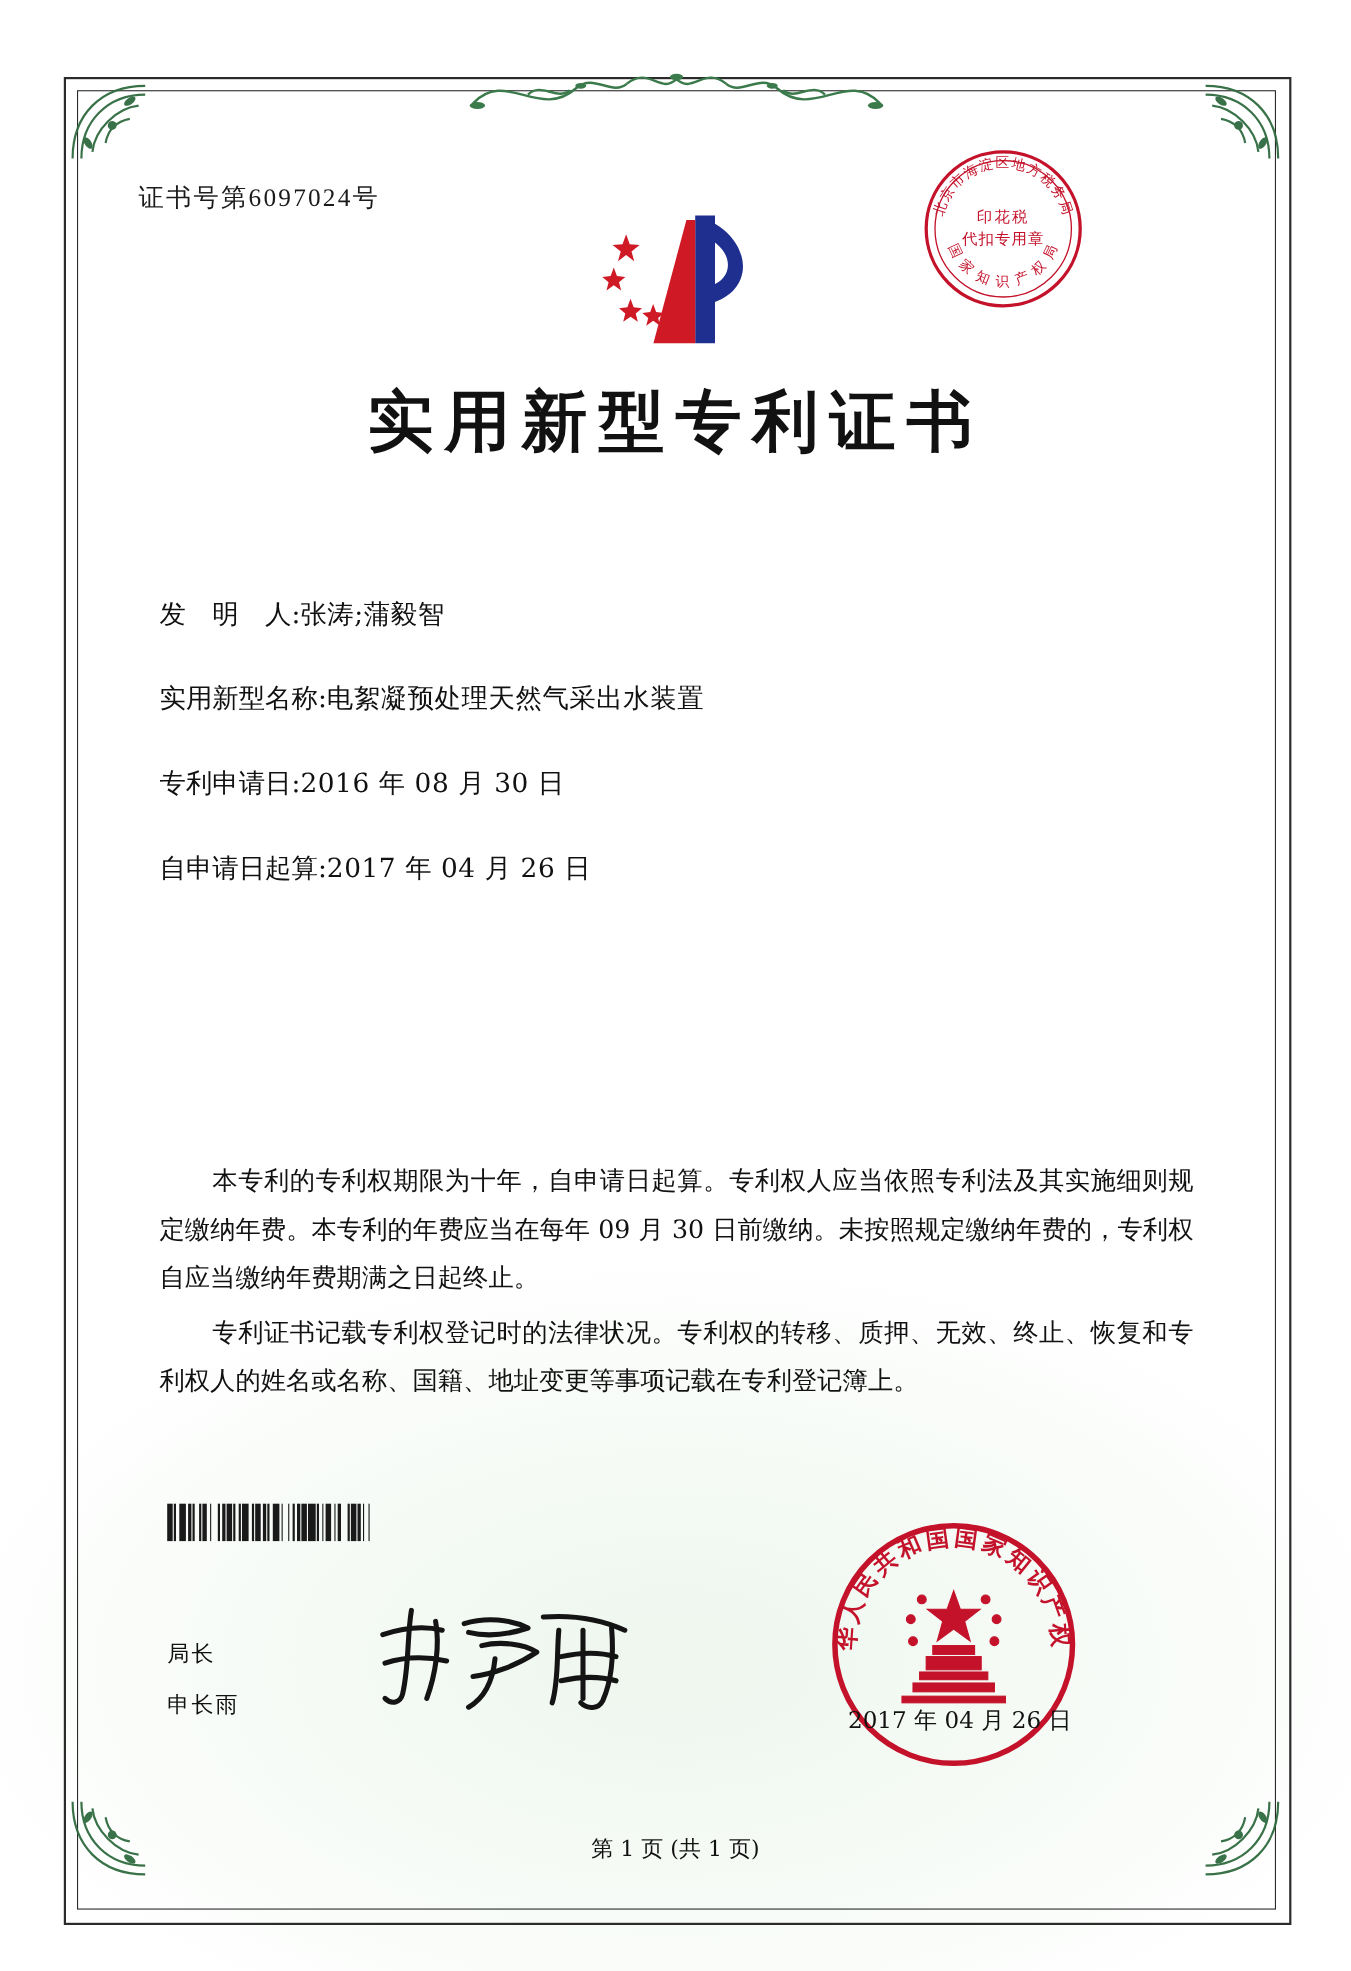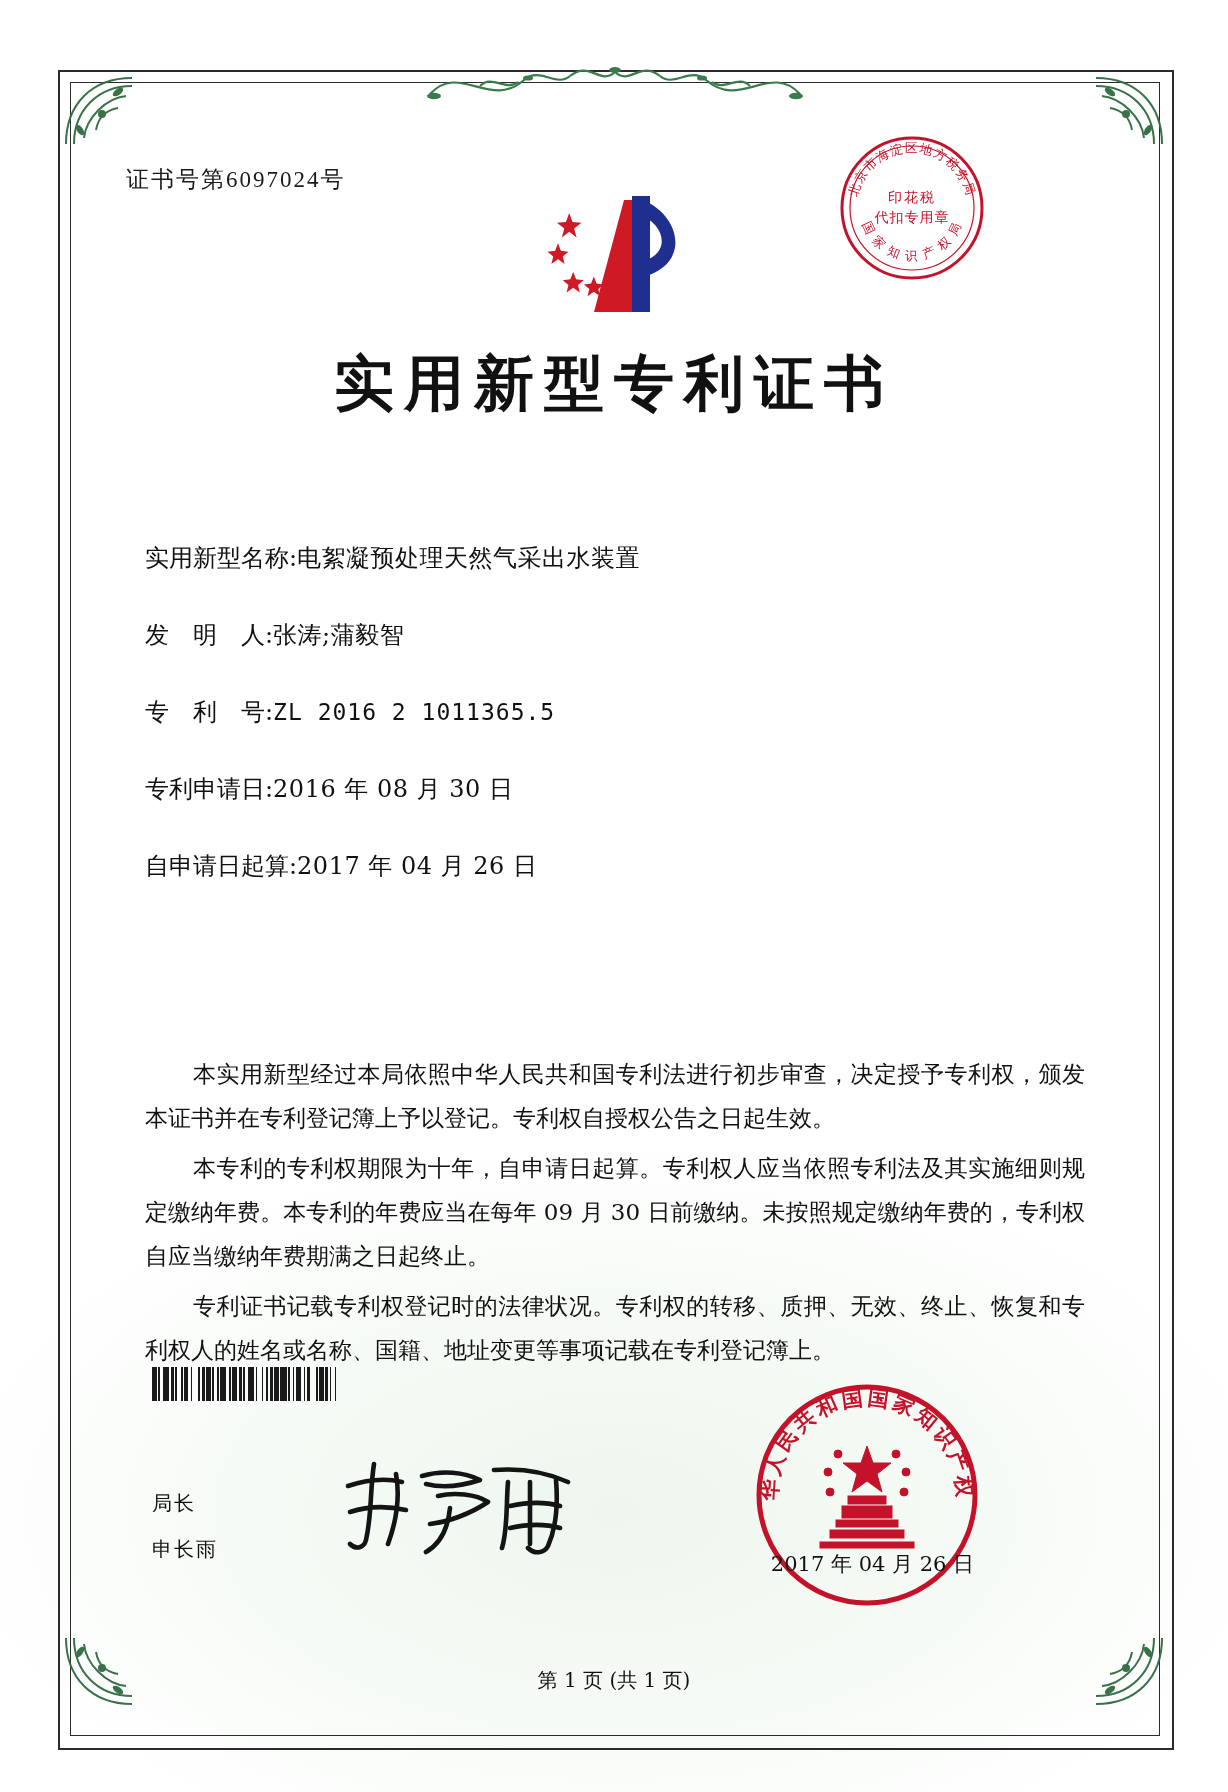--- a/index.html
+++ b/index.html
@@ -313,43 +313,38 @@
       </text>
       <text x="76" y="70" text-anchor="middle" font-family="DejaVu Serif, serif" font-size="14" fill="#c3122a" letter-spacing="2">印花税</text>
       <text x="76" y="90" text-anchor="middle" font-family="DejaVu Serif, serif" font-size="14" fill="#c3122a" letter-spacing="1">代扣专用章</text>
     </svg>
   </div>
 
   <div class="title">实用新型专利证书</div>
 
   <div class="fields">
     <div class="field-row">
-      <span class="field-label">实用新型名称:</span>
-      <span class="field-value">电絮凝预处理天然气采出水装置</span>
-    </div>
-    <div class="field-row">
       <span class="field-label">发　明　人:</span>
       <span class="field-value">张涛;蒲毅智</span>
     </div>
     <div class="field-row">
-      <span class="field-label">专　利　号:</span>
-      <span class="field-value mono">ZL 2016 2 1011365.5</span>
+      <span class="field-label">实用新型名称:</span>
+      <span class="field-value">电絮凝预处理天然气采出水装置</span>
     </div>
     <div class="field-row">
       <span class="field-label">专利申请日:</span>
       <span class="field-value">2016 年 08 月 30 日</span>
     </div>
     <div class="field-row">
       <span class="field-label">自申请日起算:</span>
       <span class="field-value">2017 年 04 月 26 日</span>
     </div>
   </div>
 
   <div class="paras">
-    <p>本实用新型经过本局依照中华人民共和国专利法进行初步审查，决定授予专利权，颁发本证书并在专利登记簿上予以登记。专利权自授权公告之日起生效。</p>
     <p>本专利的专利权期限为十年，自申请日起算。专利权人应当依照专利法及其实施细则规定缴纳年费。本专利的年费应当在每年 09 月 30 日前缴纳。未按照规定缴纳年费的，专利权自应当缴纳年费期满之日起终止。</p>
     <p>专利证书记载专利权登记时的法律状况。专利权的转移、质押、无效、终止、恢复和专利权人的姓名或名称、国籍、地址变更等事项记载在专利登记簿上。</p>
   </div>
 
   <div class="barcode" id="barcode">
       <i style="width: 4.65px; background: rgb(26, 26, 26);"></i>
       <i style="width: 1.55px; background: transparent;"></i>
       <i style="width: 1.55px; background: rgb(26, 26, 26);"></i>
       <i style="width: 3.1px; background: transparent;"></i>
       <i style="width: 6.2px; background: rgb(26, 26, 26);"></i>

